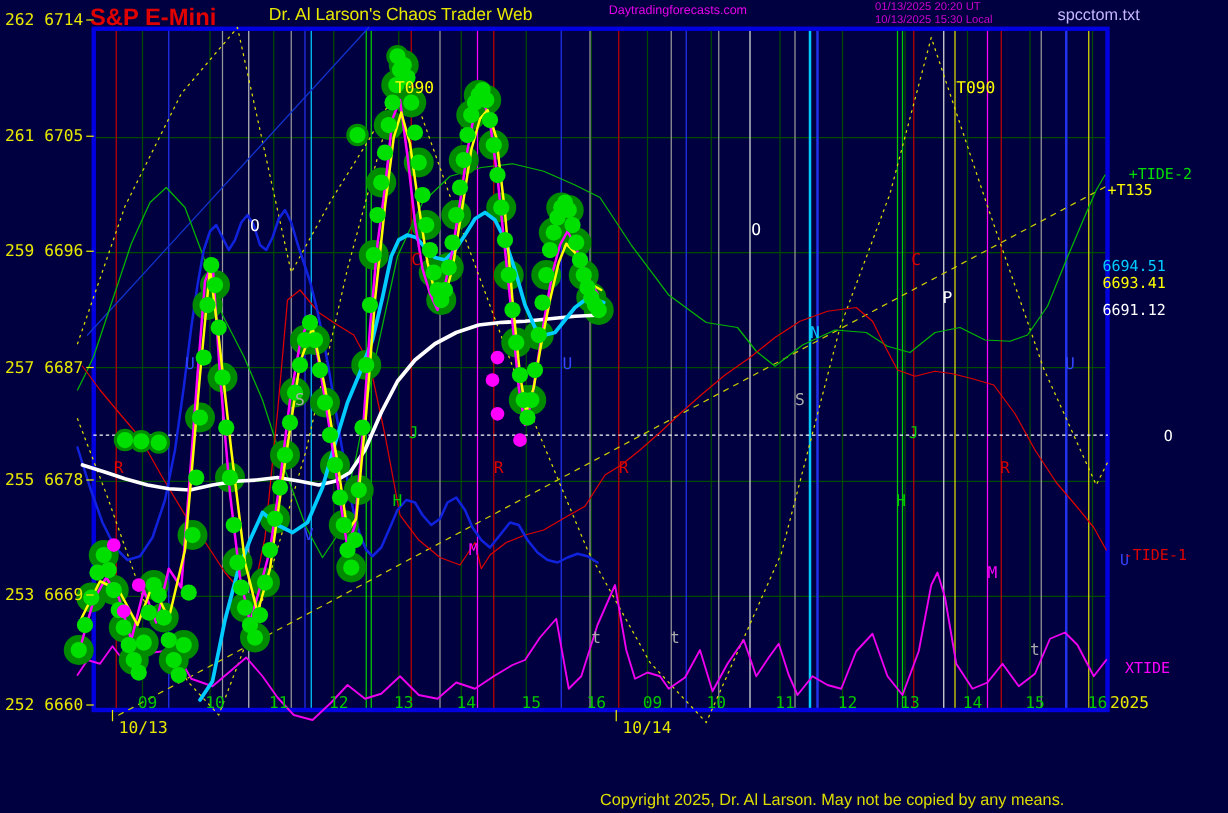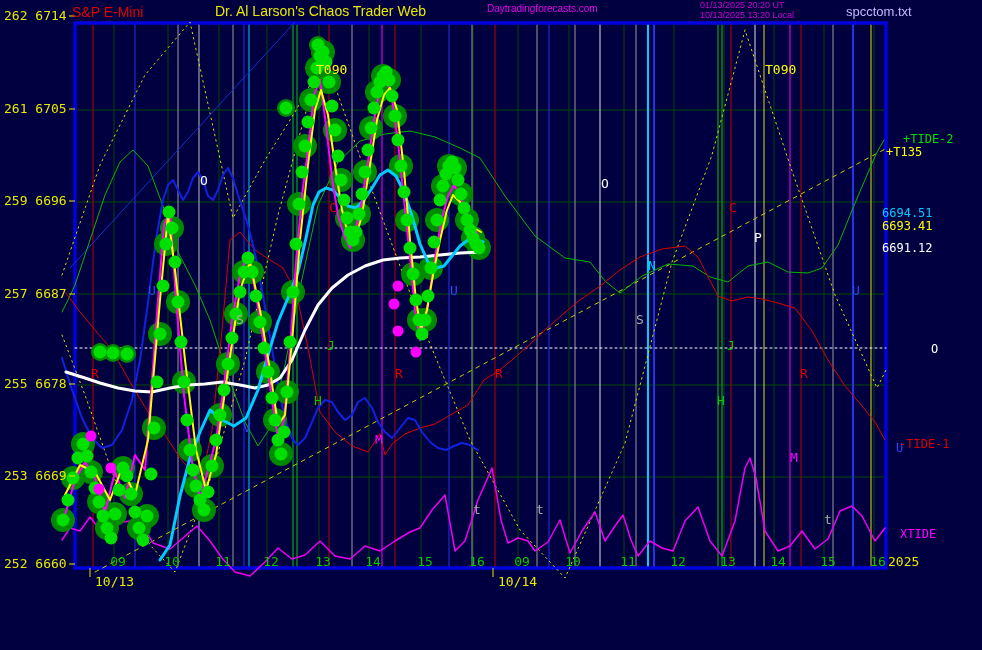--- a/index.html
+++ b/index.html
@@ -353,19 +353,20 @@
       <text x="778" y="566" fill="#00c800" font-size="13" font-family="&quot;DejaVu Sans Mono&quot;, monospace" font-weight="normal" text-anchor="middle">14</text>
       <text x="828" y="566" fill="#00c800" font-size="13" font-family="&quot;DejaVu Sans Mono&quot;, monospace" font-weight="normal" text-anchor="middle">15</text>
       <text x="878" y="566" fill="#00c800" font-size="13" font-family="&quot;DejaVu Sans Mono&quot;, monospace" font-weight="normal" text-anchor="middle">16</text>
       <text x="95" y="586" fill="#e8e800" font-size="13" font-family="&quot;DejaVu Sans Mono&quot;, monospace" font-weight="normal">10/13</text>
       <line x1="90" y1="568" x2="90" y2="577" stroke="#e8e800" stroke-width="1"></line>
       <text x="498" y="586" fill="#e8e800" font-size="13" font-family="&quot;DejaVu Sans Mono&quot;, monospace" font-weight="normal">10/14</text>
       <line x1="493" y1="568" x2="493" y2="577" stroke="#e8e800" stroke-width="1"></line>
       <text x="888" y="566" fill="#e8e800" font-size="13" font-family="&quot;DejaVu Sans Mono&quot;, monospace" font-weight="normal">2025</text>
     </svg>
 
-  <div class="htext" style="left:72px;top:4px;font-size:14px;font-weight:normal;color:#e00000">S&amp;P E-Mini</div>
+  <div class="htext" style="left:72px;top:4px;font-size:19px;font-weight:bold;color:#e00000">S&amp;P E-Mini</div>
   <div class="htext" style="left:215px;top:3px;font-size:14px;color:#e8e800">Dr. Al Larson's Chaos Trader Web</div>
   <div class="htext" style="left:487px;top:3px;font-size:10px;color:#e800e8">Daytradingforecasts.com</div>
   <div class="htext" style="left:700px;top:0px;font-size:9px;color:#cc00cc">01/13/2025 20:20 UT</div>
-  <div class="htext" style="left:700px;top:10px;font-size:9px;color:#cc00cc">10/13/2025 13:20 Local</div>
+  <div class="htext" style="left:700px;top:10px;font-size:9px;color:#cc00cc">10/13/2025 15:30 Local</div>
   <div class="htext" style="left:846px;top:4px;font-size:13px;color:#c4b5fd">spcctom.txt</div>
+  <div class="htext" style="left:480px;top:632px;font-size:13px;color:#dddd00">Copyright 2025, Dr. Al Larson. May not be copied by any means.</div>
 </div>
 
 </body></html>

